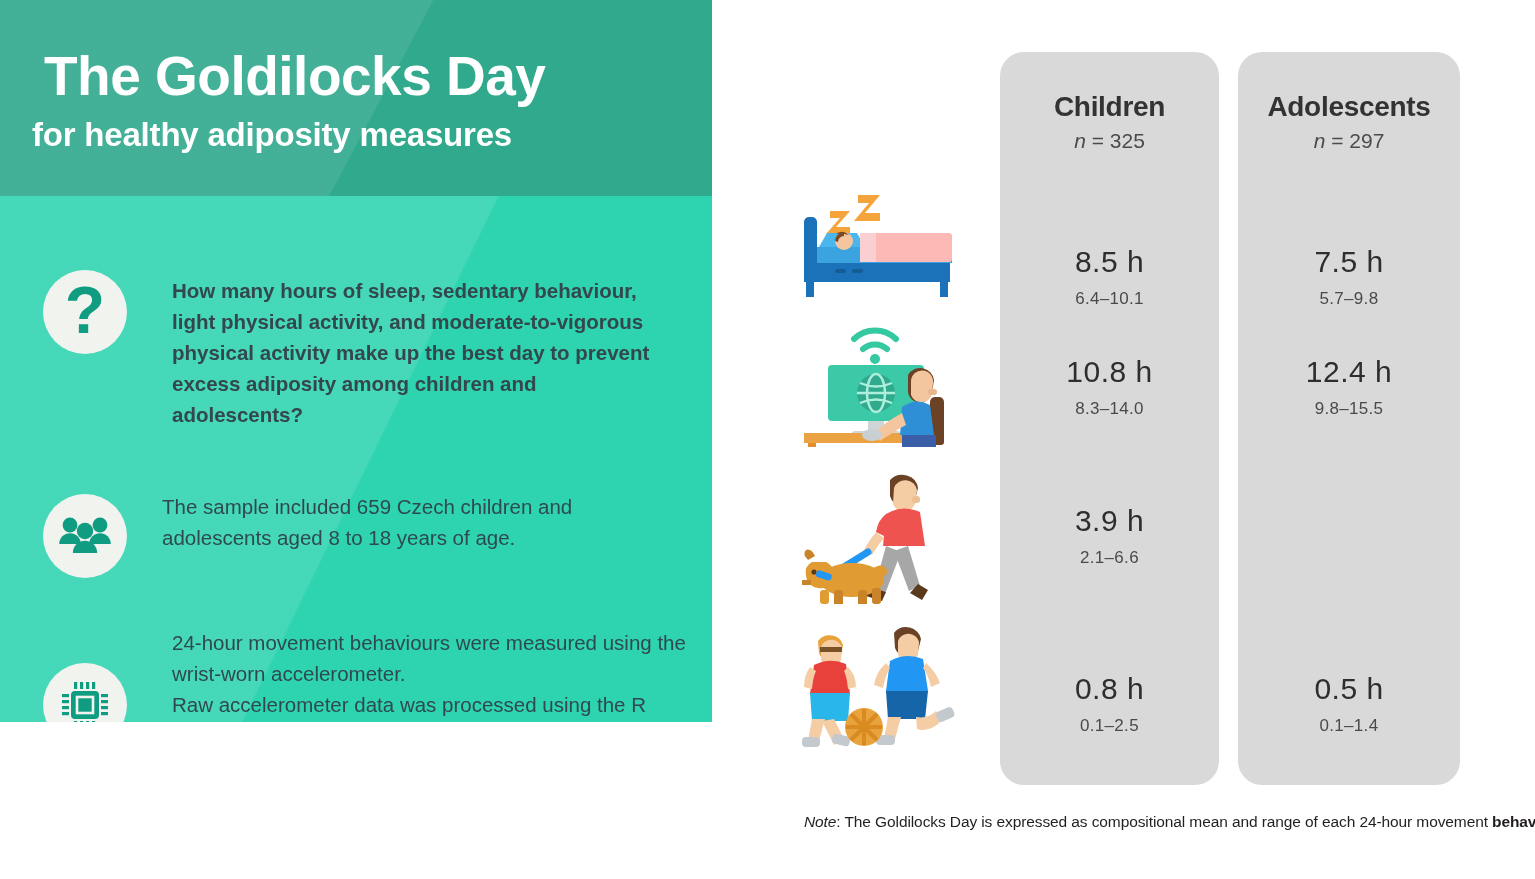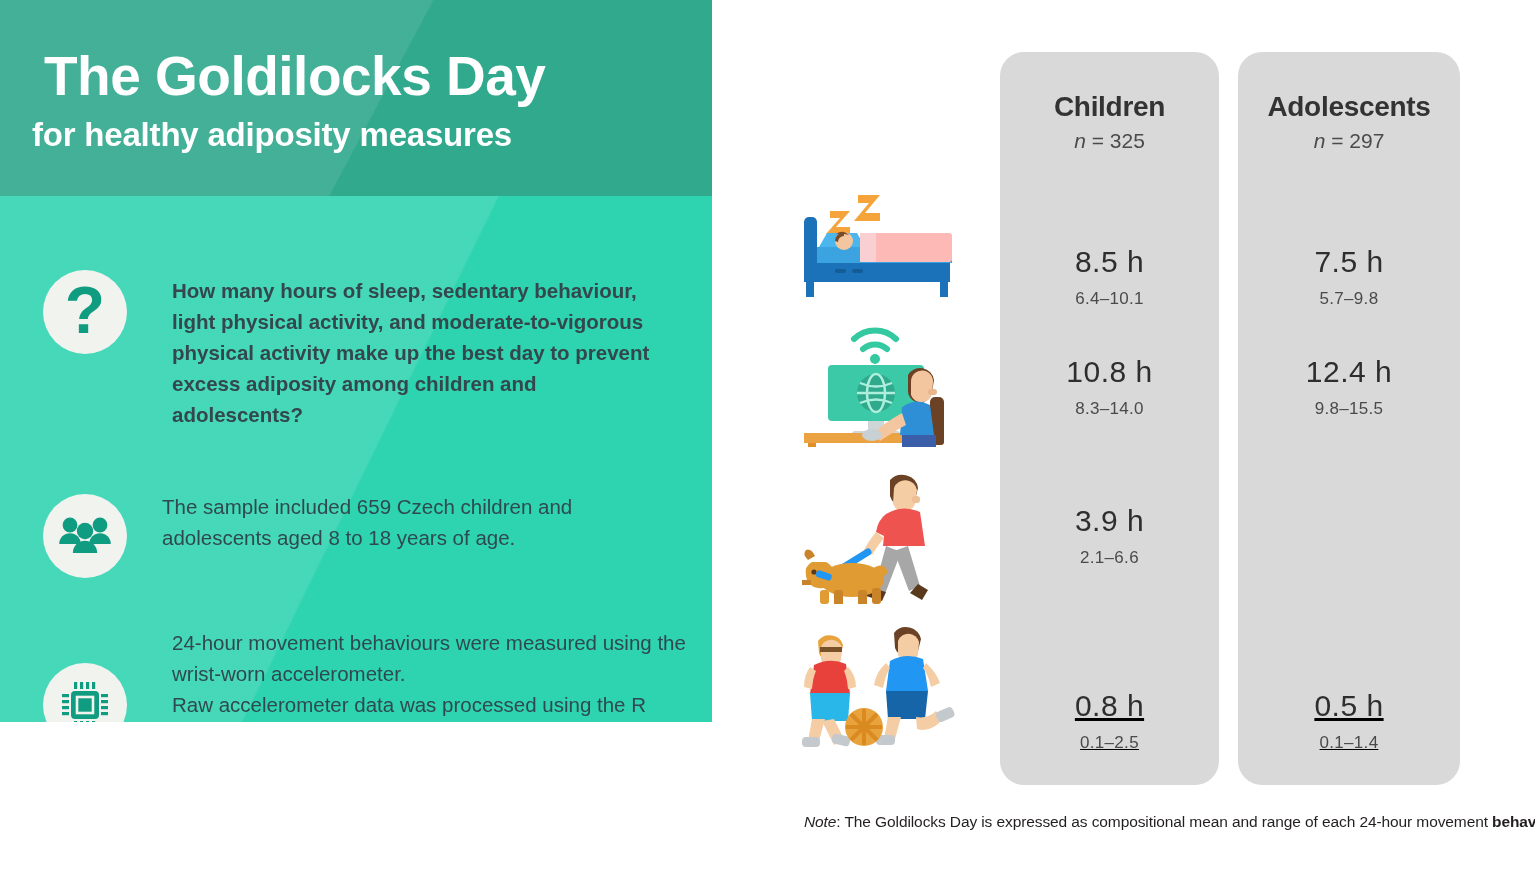--- a/index.html
+++ b/index.html
@@ -163,21 +163,21 @@
   .cell-range {
     margin-top: 13px;
     font-size: 17px;
     color: #4a4a4a;
     letter-spacing: 0.3px;
     line-height: 1;
   }
   .cell.r0 { top: 155px; margin-top: 40px; }
   .cell.r1 { top: 305px; }
   .cell.r2 { top: 454px; }
-  .cell.r3 { top: 639px; text-decoration: underline; }
+  .cell.r3 { top: 622px; }
 
   
   .beh-icon {
     position: absolute;
     left: 78px;
     width: 172px;
     height: 120px;
   }
   #icon-sleep { top: 185px; }
   #icon-sed { top: 315px; }

